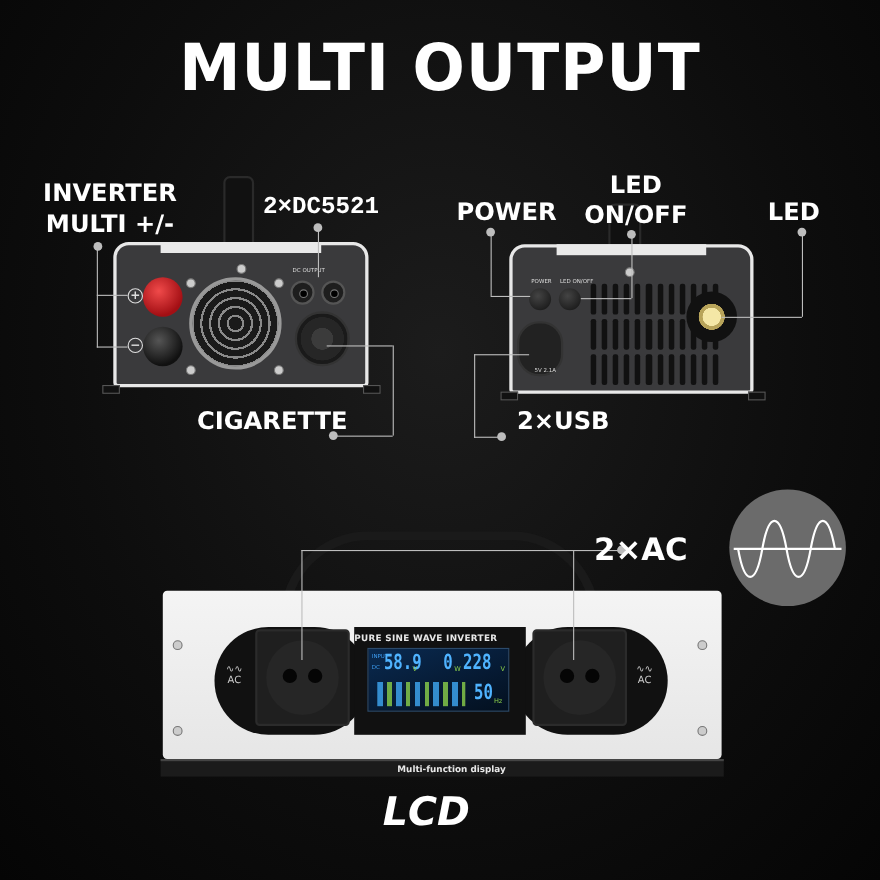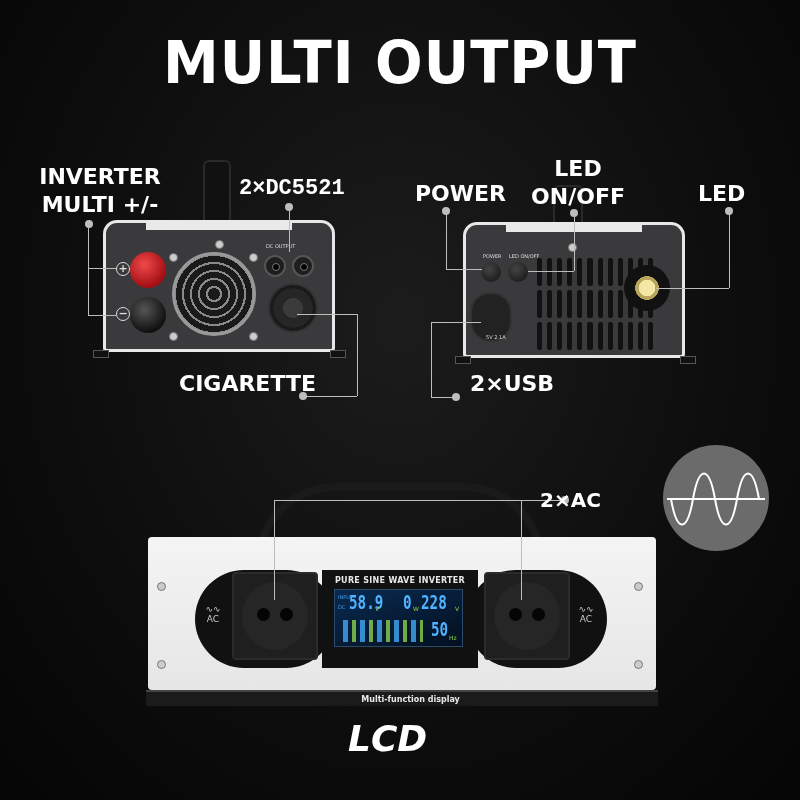--- a/index.html
+++ b/index.html
@@ -48,21 +48,21 @@
   .front {
     position: absolute; left: 148px; top: 537px; width: 508px; height: 153px;
     background: linear-gradient(#f4f4f4, #e6e6e6); border-radius: 4px;
   }
   .front-base { position: absolute; left: 146px; top: 690px; width: 512px; height: 16px; background: #1b1b1b; border-top: 2px solid #444; }
   .oval { position: absolute; top: 570px; height: 98px; background: #111; border-radius: 49px; }
   .socket { position: absolute; top: 572px; width: 86px; height: 88px; background: #1f1f1f; border-radius: 4px; border: 2px solid #2b2b2b; }
   .socket .hole1, .socket .hole2 { position: absolute; width: 13px; height: 13px; border-radius: 50%; background: #050505; }
   .socket .face { position: absolute; left: 8px; top: 8px; width: 66px; height: 68px; border-radius: 50%; background: #262626; }
   .lcd-panel { position: absolute; left: 322px; top: 570px; width: 156px; height: 98px; background: #111; }
-  .lcd-title { position: absolute; left: 0; top: 6px; width: 156px; text-align: center; font-size: 8px; color: #e8e8e8; font-weight: bold; letter-spacing: 0.3px; }
+  .lcd-title { position: absolute; left: 0; top: 6px; width: 156px; font-size: 8px; color: #e8e8e8; font-weight: bold; letter-spacing: 0.3px; }
   .lcd-screen { position: absolute; left: 12px; top: 19px; width: 129px; height: 58px; background: linear-gradient(160deg, #0a2a50, #061a33 60%, #03101f); border: 1px solid #2c4a6a; }
   .lcd-num { position: absolute; font-family: "DejaVu Sans Mono", monospace; color: #4fb3ff; font-size: 19px; line-height: 19px; transform: scaleX(0.75); transform-origin: left top; font-weight: bold; }
   .lcd-small { position: absolute; font-size: 5px; color: #3d9cf0; }
   .lcd-unit { position: absolute; font-size: 6px; color: #8bd04a; }
   .lcd-sub { position: absolute; left: 0; top: 82px; width: 177px; text-align: center; font-size: 8px; color: #e8e8e8; font-weight: bold; margin-top: 43px; }
   .ac-mark { position: absolute; font-size: 9px; color: #ccc; text-align: center; width: 30px; }
   .sine-circle { position: absolute; left: 663px; top: 445px; width: 106px; height: 106px; border-radius: 50%; background: #6b6b6b; }
 </style>
 </head>
 <body>
@@ -246,21 +246,21 @@
       <div class="lcd-unit" style="left:114px;top:44px;">Hz</div>
       <div style="position:absolute;left:8px;top:30px;width:80px;height:22px;background:repeating-linear-gradient(90deg,#3fa9f5 0 5px,transparent 5px 9px,#8bd04a 9px 13px,transparent 13px 17px);opacity:0.8;"></div>
     </div>
     <div class="lcd-sub">Multi-function display</div>
   </div>
 
   <div class="line" style="left:274px;top:500px;width:1px;height:100px;"></div>
   <div class="line" style="left:521px;top:500px;width:1px;height:100px;"></div>
   <div class="line" style="left:274px;top:500px;width:290px;height:1px;"></div>
   <div class="dot" style="left:561px;top:496px;"></div>
-  <div class="lbl" style="left:540px;top:484px;font-size:20px;line-height:32px;">2×AC</div>
+  <div class="lbl" style="left:540px;top:484px;font-size:28px;line-height:32px;">2×AC</div>
   <div class="sine-circle">
     <svg width="106" height="106" viewBox="0 0 106 106">
       <line x1="4" y1="54" x2="102" y2="54" stroke="#fff" stroke-width="2"></line>
       <path d="M8 54 C 14 88, 24 88, 30 54 S 46 20, 52 54 S 68 88, 74 54 S 90 20, 96 54" fill="none" stroke="#fff" stroke-width="2"></path>
     </svg>
   </div>
 
   <div class="lbl" style="left:348px;top:722px;font-size:36px;line-height:34px;font-style:italic;">LCD</div>
 </div>
 

